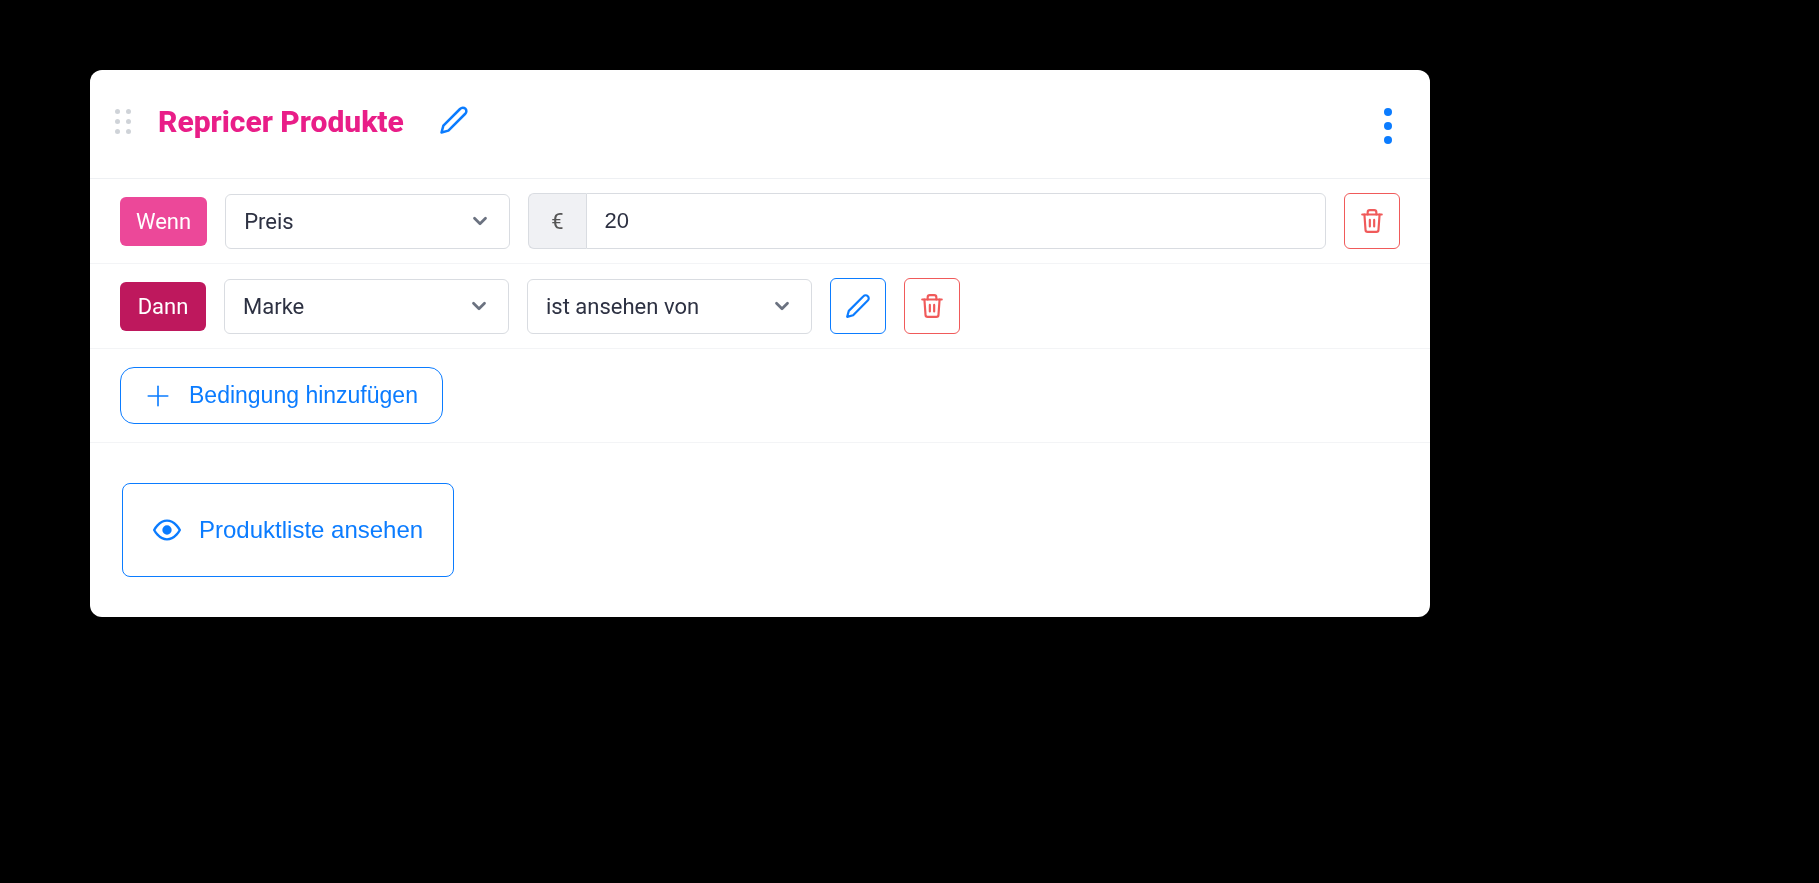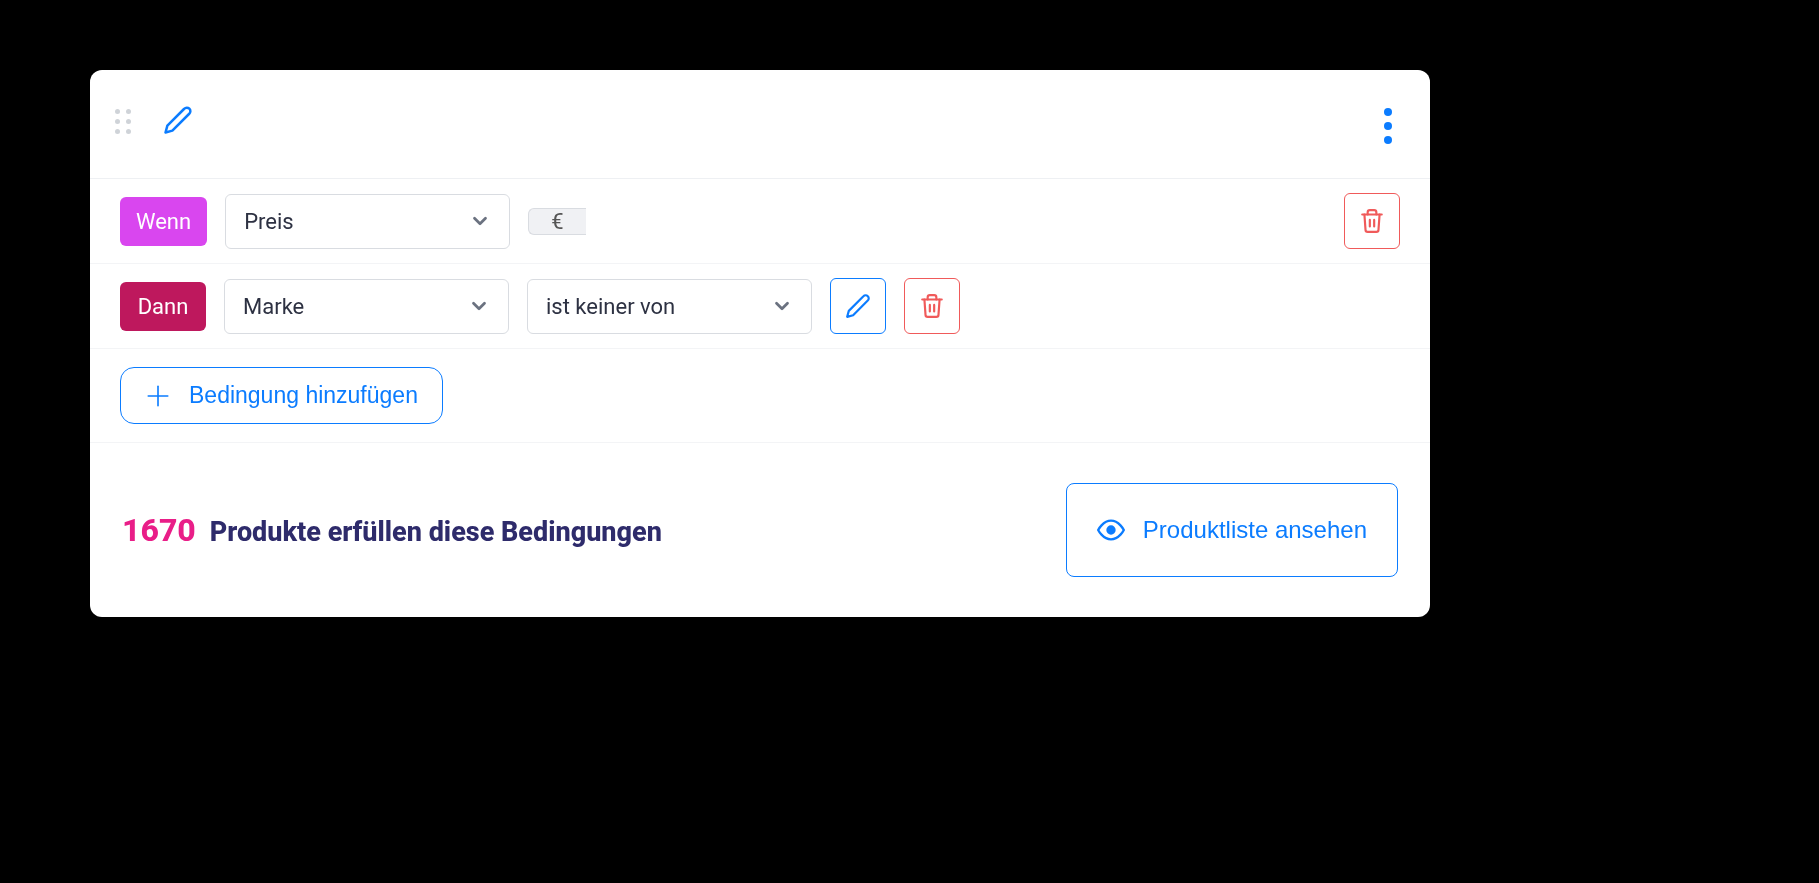--- a/index.html
+++ b/index.html
@@ -81,21 +81,21 @@
     }
     .badge {
       padding: 12px 16px;
       border-radius: 6px;
       font-size: 22px;
       font-weight: 400;
       color: #fff;
       min-width: 86px;
       text-align: center;
     }
-    .badge-grey { background: #d946ef; }
+    .badge-grey { background: #ec4899; }
     .badge-blue { background: #be185d; }
     .select-box {
       display: flex;
       align-items: center;
       justify-content: space-between;
       border: 1px solid #d9dce1;
       border-radius: 6px;
       padding: 14px 18px;
       font-size: 22px;
       color: #2d3142;
@@ -201,20 +201,21 @@
 <div class="card">
   <div class="card-header">
     <div class="drag-handle">
       <span></span>
         <span></span>
         <span></span>
         <span></span>
         <span></span>
         <span></span>
     </div>
+    <h2 class="card-title">Repricer Produkte</h2>
     <button class="edit-title-btn">
       <svg width="30" height="30" viewBox="0 0 24 24" fill="none" stroke="#0b7cff" stroke-width="2" stroke-linecap="round" stroke-linejoin="round">
         <path d="M17 3a2.83 2.83 0 1 1 4 4L7.5 20.5 2 22l1.5-5.5L17 3z"></path>
       </svg>
     </button>
     <button class="menu-btn">
       <span></span>
       <span></span>
       <span></span>
     </button>
@@ -225,41 +226,42 @@
   <div class="condition-row">
     <div class="badge badge-grey">Wenn</div>
     <div class="select-box">
       <span>Preis</span>
       <svg width="22" height="22" viewBox="0 0 24 24" fill="none" stroke="#6b7280" stroke-width="3" stroke-linecap="round" stroke-linejoin="round">
           <polyline points="6 9 12 15 18 9"></polyline>
         </svg>
     </div>
     <div class="input-group">
       <div class="input-prefix">€</div>
+      <input class="input-box" value="20" style="">
     </div>
     <button class="icon-btn icon-btn-red">
       <svg width="26" height="26" viewBox="0 0 24 24" fill="none" stroke="#f05a5a" stroke-width="2" stroke-linecap="round" stroke-linejoin="round">
         <polyline points="3 6 5 6 21 6"></polyline>
         <path d="M19 6l-1 14a2 2 0 0 1-2 2H8a2 2 0 0 1-2-2L5 6"></path>
         <path d="M10 11v6M14 11v6"></path>
         <path d="M8 6V4a2 2 0 0 1 2-2h4a2 2 0 0 1 2 2v2"></path>
       </svg>
     </button>
   </div>
 
   <div class="condition-row">
     <div class="badge badge-blue">Dann</div>
     <div class="select-box">
       <span>Marke</span>
       <svg width="22" height="22" viewBox="0 0 24 24" fill="none" stroke="#6b7280" stroke-width="3" stroke-linecap="round" stroke-linejoin="round">
           <polyline points="6 9 12 15 18 9"></polyline>
         </svg>
     </div>
     <div class="select-box">
-      <span>ist keiner von</span>
+      <span>ist ansehen von</span>
       <svg width="22" height="22" viewBox="0 0 24 24" fill="none" stroke="#6b7280" stroke-width="3" stroke-linecap="round" stroke-linejoin="round">
           <polyline points="6 9 12 15 18 9"></polyline>
         </svg>
     </div>
     <button class="icon-btn icon-btn-blue">
       <svg width="26" height="26" viewBox="0 0 24 24" fill="none" stroke="#0b7cff" stroke-width="2" stroke-linecap="round" stroke-linejoin="round">
         <path d="M17 3a2.83 2.83 0 1 1 4 4L7.5 20.5 2 22l1.5-5.5L17 3z"></path>
       </svg>
     </button>
     <button class="icon-btn icon-btn-red">
@@ -276,24 +278,20 @@
     <button class="add-condition-btn">
       <svg width="26" height="26" viewBox="0 0 24 24" fill="none" stroke="#0b7cff" stroke-width="1.5" stroke-linecap="round">
           <line x1="12" y1="3" x2="12" y2="21"></line>
           <line x1="3" y1="12" x2="21" y2="12"></line>
         </svg>
       <span>Bedingung hinzufügen</span>
     </button>
   </div>
 
   <div class="footer">
-    <div>
-      <span class="result-count">1670</span>
-      <span class="result-text">Produkte erfüllen diese Bedingungen</span>
-    </div>
     <button class="view-list-btn">
       <svg width="28" height="28" viewBox="0 0 24 24" fill="none" stroke="#0b7cff" stroke-width="2" stroke-linecap="round" stroke-linejoin="round">
         <path d="M1 12s4-8 11-8 11 8 11 8-4 8-11 8-11-8-11-8z"></path>
         <circle cx="12" cy="12" r="3" fill="#0b7cff"></circle>
       </svg>
       <span>Produktliste ansehen</span>
     </button>
   </div>
 </div>
 

